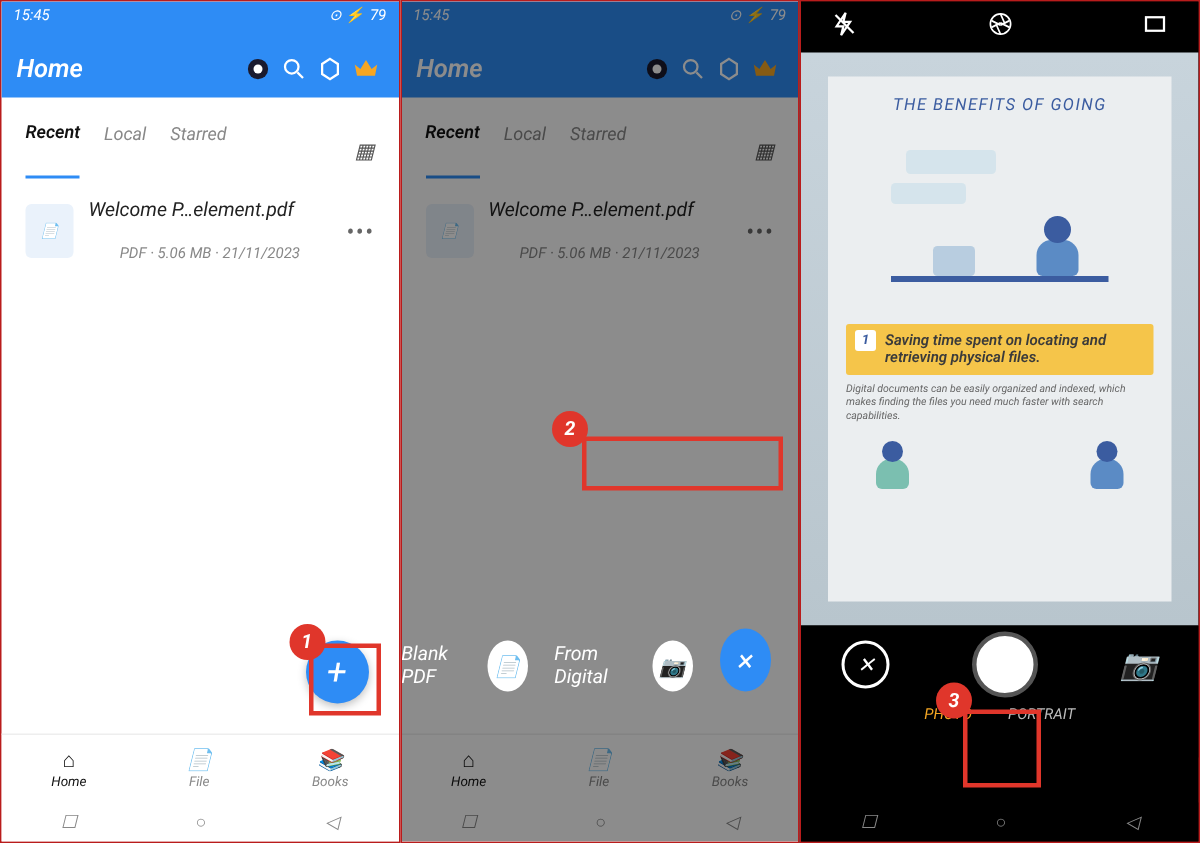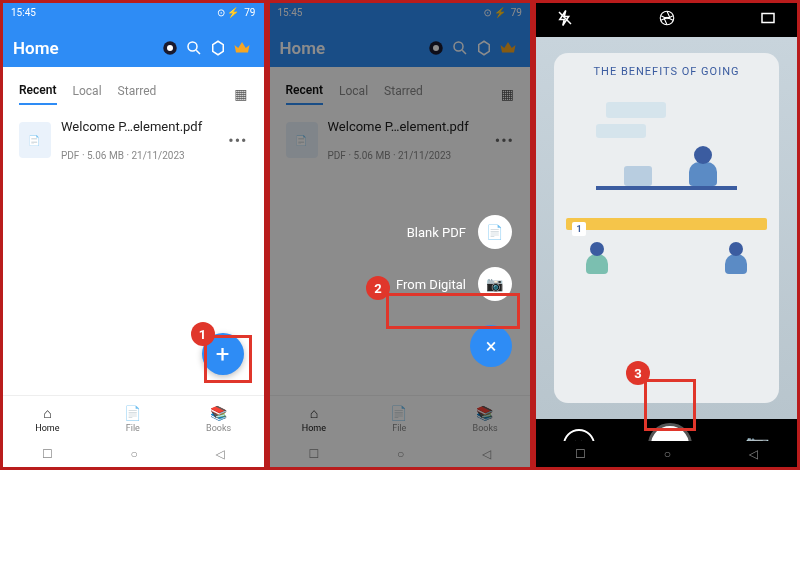--- a/index.html
+++ b/index.html
@@ -1,80 +1,80 @@
 <!DOCTYPE html>
 <html><head>
 <meta charset="utf-8">
 <style>
 * { margin: 0; padding: 0; box-sizing: border-box; font-family: -apple-system, BlinkMacSystemFont, "Segoe UI", Roboto, sans-serif; }
 body { width: 800px; height: 562px; display: flex; background: #fff; }
-.panel { height: 470px; position: relative; border: 3px solid #b91c1c; overflow: hidden; }
+.panel { height: 562px; position: relative; border: 1px solid #b91c1c; overflow: hidden; font-style: italic; }
 .panel1, .panel2 { width: 266.5px; }
 .panel3 { width: 267px; }
 
 
 .status-bar { height: 18px; display: flex; justify-content: space-between; align-items: center; padding: 0 8px; font-size: 10px; color: #fff; }
 .status-bar .right { display: flex; gap: 4px; align-items: center; }
 
 
 .header { height: 46px; display: flex; align-items: center; padding: 0 10px; gap: 8px; }
 .header.blue { background: linear-gradient(#2e8cf5, #2e8cf5); }
 .header-title { color: #fff; font-size: 17px; font-weight: 600; flex: 1; }
 .header-icon { width: 24px; height: 24px; display: flex; align-items: center; justify-content: center; color: #fff; }
 .header-icon svg { width: 18px; height: 18px; }
 .crown { color: #f5a623; }
 
 
 .content-area { position: absolute; top: 64px; left: 0; right: 0; bottom: 46px; }
 .card { background: #fff; border-radius: 12px 12px 0 0; margin: 6px 6px 0 6px; height: 100%; padding: 10px 10px 0 10px; }
 .tabs { display: flex; gap: 16px; font-size: 12px; color: #888; align-items: center; }
-.tab { padding-bottom: 6px; }
+.tab { padding-bottom: 22px; }
 .tab.active { color: #111; font-weight: 600; border-bottom: 2px solid #2e8cf5; }
 .grid-icon { margin-left: auto; font-size: 14px; color: #555; }
 
 
 .file-row { display: flex; align-items: center; gap: 10px; margin-top: 14px; }
 .file-thumb { width: 32px; height: 36px; background: #eaf2fb; border-radius: 4px; display: flex; align-items: center; justify-content: center; font-size: 10px; color: #2e8cf5; }
 .file-info { flex: 1; }
 .file-name { font-size: 13px; color: #222; }
-.file-meta { font-size: 10px; color: #888; margin-top: 16px; }
+.file-meta { font-size: 10px; color: #888; margin-top: 16px; text-align: center; }
 .file-more { color: #666; font-size: 16px; letter-spacing: 1px; }
 
 
 .bottom-nav { position: absolute; bottom: 26px; left: 0; right: 0; height: 46px; background: #fff; display: flex; justify-content: space-around; align-items: center; border-top: 1px solid #eee; }
 .nav-item { display: flex; flex-direction: column; align-items: center; gap: 2px; font-size: 9px; color: #888; }
 .nav-item.active { color: #111; }
 .nav-icon { font-size: 14px; }
 
 
 .sys-nav { position: absolute; bottom: 0; left: 0; right: 0; height: 26px; display: flex; justify-content: space-around; align-items: center; background: #fff; }
 .sys-nav.dark { background: #000; }
 .sys-nav span { font-size: 12px; color: #888; }
 .sys-nav.dark span { color: #888; }
 
 
 .fab { position: absolute; width: 42px; height: 42px; border-radius: 50%; background: #2e8cf5; color: #fff; display: flex; align-items: center; justify-content: center; font-size: 24px; box-shadow: 0 2px 6px rgba(0,0,0,.25); }
 
 
 .dim-overlay { position: absolute; inset: 0; background: rgba(0,0,0,.45); }
-.fab-menu { position: absolute; right: 18px; bottom: 100px; display: flex; flex-direction: column; gap: 18px; align-items: flex-end; }
+.fab-menu { position: absolute; right: 18px; bottom: 100px; display: flex; gap: 18px; align-items: flex-end; }
 .fab-option { display: flex; align-items: center; gap: 12px; }
 .fab-label { color: #fff; font-size: 13px; }
 .fab-circle { width: 34px; height: 34px; border-radius: 50%; background: #fff; display: flex; align-items: center; justify-content: center; color: #2e8cf5; font-size: 14px; }
 .fab-close { width: 42px; height: 42px; border-radius: 50%; background: #2e8cf5; color: #fff; display: flex; align-items: center; justify-content: center; font-size: 20px; margin-top: 6px; }
 
 
 .callout { position: absolute; width: 24px; height: 24px; border-radius: 50%; background: #e0362b; color: #fff; display: flex; align-items: center; justify-content: center; font-size: 13px; font-weight: bold; z-index: 20; }
 .red-border { border: 3px solid #e0362b; position: absolute; z-index: 19; }
 
 
 .cam-top { height: 34px; background: #000; display: flex; justify-content: space-between; align-items: center; padding: 0 20px; color: #fff; }
 .cam-top svg { width: 18px; height: 18px; }
 .viewfinder { position: relative; height: 382px; background: linear-gradient(180deg, #c8d4dc, #b8c5cd); overflow: hidden; }
-.poster { position: absolute; top: 16px; left: 18px; right: 18px; bottom: 16px; background: #ebeef0; border-radius: 14px; padding: 12px; text-align: center; }
+.poster { position: absolute; top: 16px; left: 18px; right: 18px; bottom: 16px; background: #ebeef0; border-radius: 0; padding: 12px; text-align: center; }
 .poster-title1 { font-size: 11px; color: #3b5ca0; letter-spacing: 1px; }
 .poster-title2 { font-size: 22px; font-weight: bold; color: #3b5ca0; letter-spacing: 2px; margin-top: 2px; }
 .poster-illus { margin-top: 18px; height: 110px; position: relative; }
 .poster-box { position: absolute; background: #d5e4ec; border-radius: 3px; }
 .poster-point { margin-top: 12px; text-align: left; background: #f5c54a; padding: 6px 8px 6px 26px; position: relative; font-size: 10px; color: #3a3a3a; font-weight: 600; border-radius: 2px; }
 .poster-point-num { position: absolute; left: 6px; top: 4px; background: #fff; width: 14px; height: 14px; border-radius: 2px; display: flex; align-items: center; justify-content: center; font-size: 9px; color: #3b5ca0; font-weight: bold; }
 .poster-desc { font-size: 7px; color: #666; text-align: left; margin-top: 5px; line-height: 1.3; }
 .cam-controls { height: 36px; background: #000; display: flex; align-items: center; justify-content: center; gap: 20px; color: #fff; }
 .zoom-badge { border: 1px solid #666; border-radius: 10px; padding: 1px 8px; font-size: 9px; }
 .cam-bottom { background: #000; height: 88px; position: relative; }
@@ -287,21 +287,23 @@
       <div class="poster-illus">
         <div class="poster-box" style="top:6px; left:40px; width:60px; height:16px;"></div>
         <div class="poster-box" style="top:28px; left:30px; width:50px; height:14px;"></div>
         <div class="desk" style="top:90px; left:30px; right:30px;"></div>
         <div class="person-body" style="top:66px; right:50px;"></div>
         <div class="person-head" style="top:50px; right:55px;"></div>
         <div class="poster-box" style="top:70px; left:58px; width:28px; height:20px; background:#b8cde0;"></div>
       </div>
       <div class="poster-point">
         <span class="poster-point-num">1</span>
-      </div>
+        <span>Saving time spent on locating and retrieving physical files.</span>
+      </div>
+      <div class="poster-desc">Digital documents can be easily organized and indexed, which makes finding the files you need much faster with search capabilities.</div>
       <div class="poster-illus2">
         <div class="person-body" style="top:16px; left:20px; width:22px; height:20px; background:#7bbfb0;"></div>
         <div class="person-head" style="top:4px; left:24px; width:14px; height:14px;"></div>
         <div class="person-body" style="top:16px; right:20px; width:22px; height:20px; background:#5b8bc5;"></div>
         <div class="person-head" style="top:4px; right:24px; width:14px; height:14px;"></div>
       </div>
     </div>
   </div>
 
 

